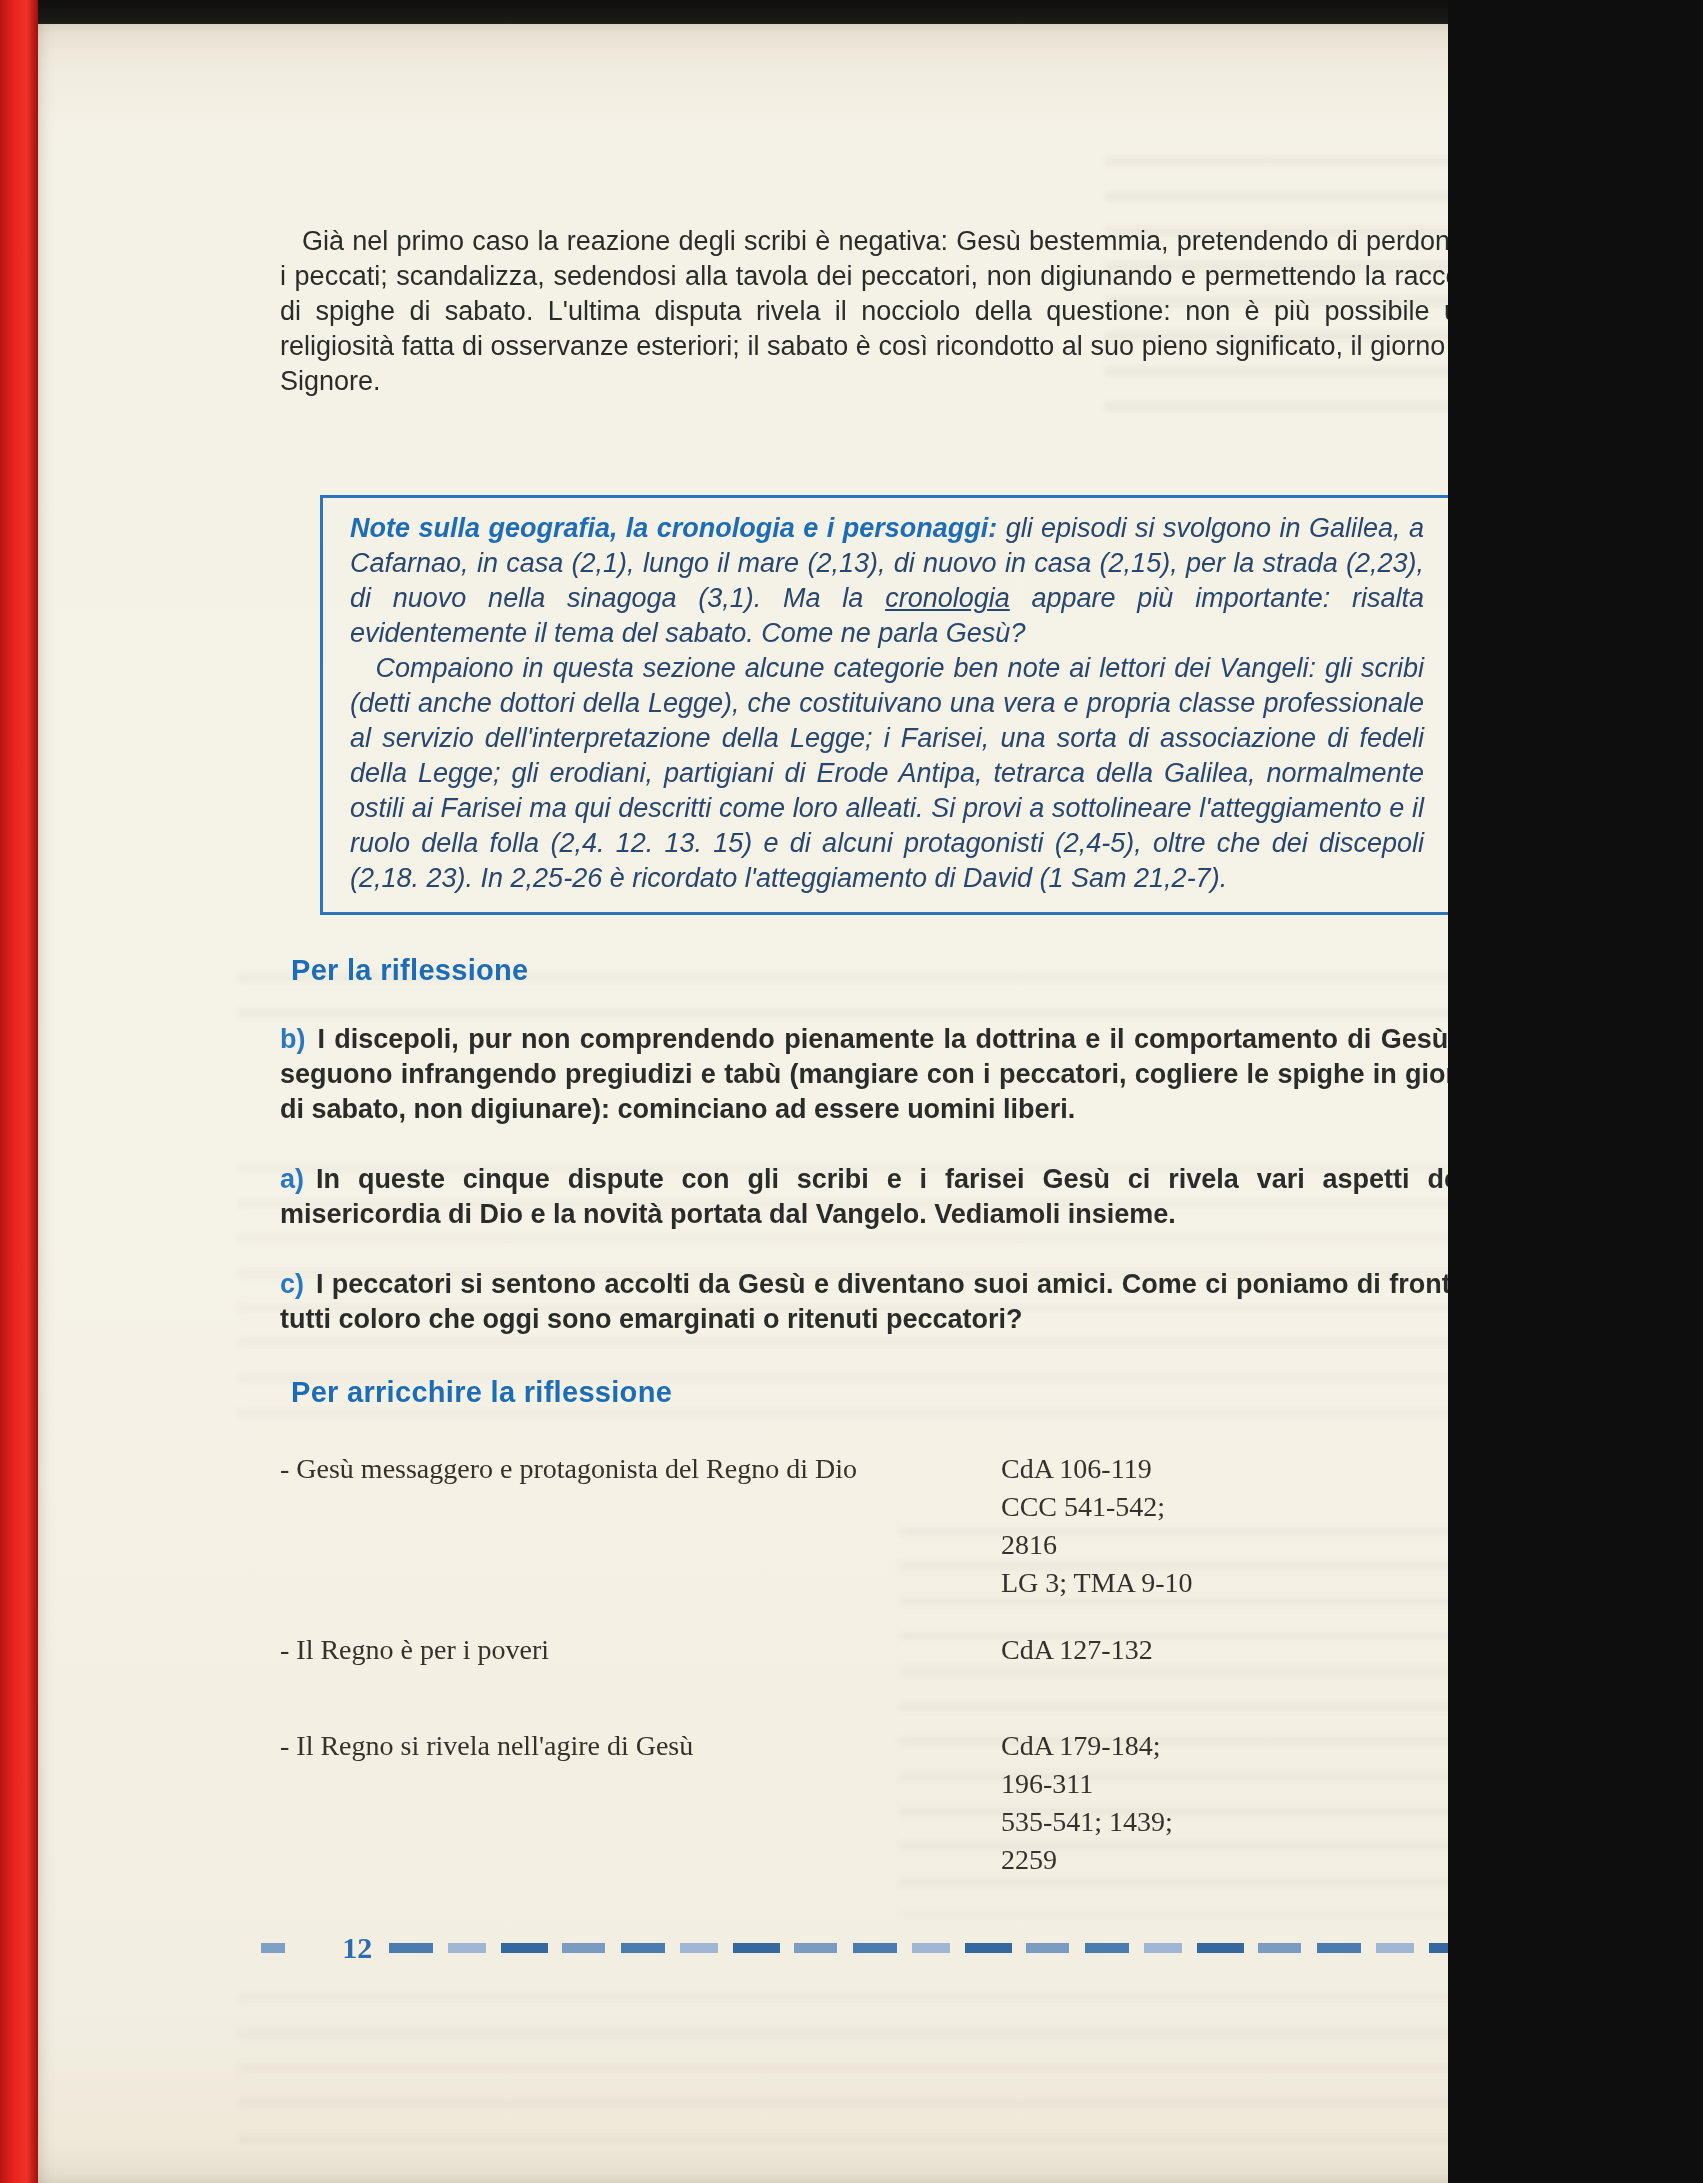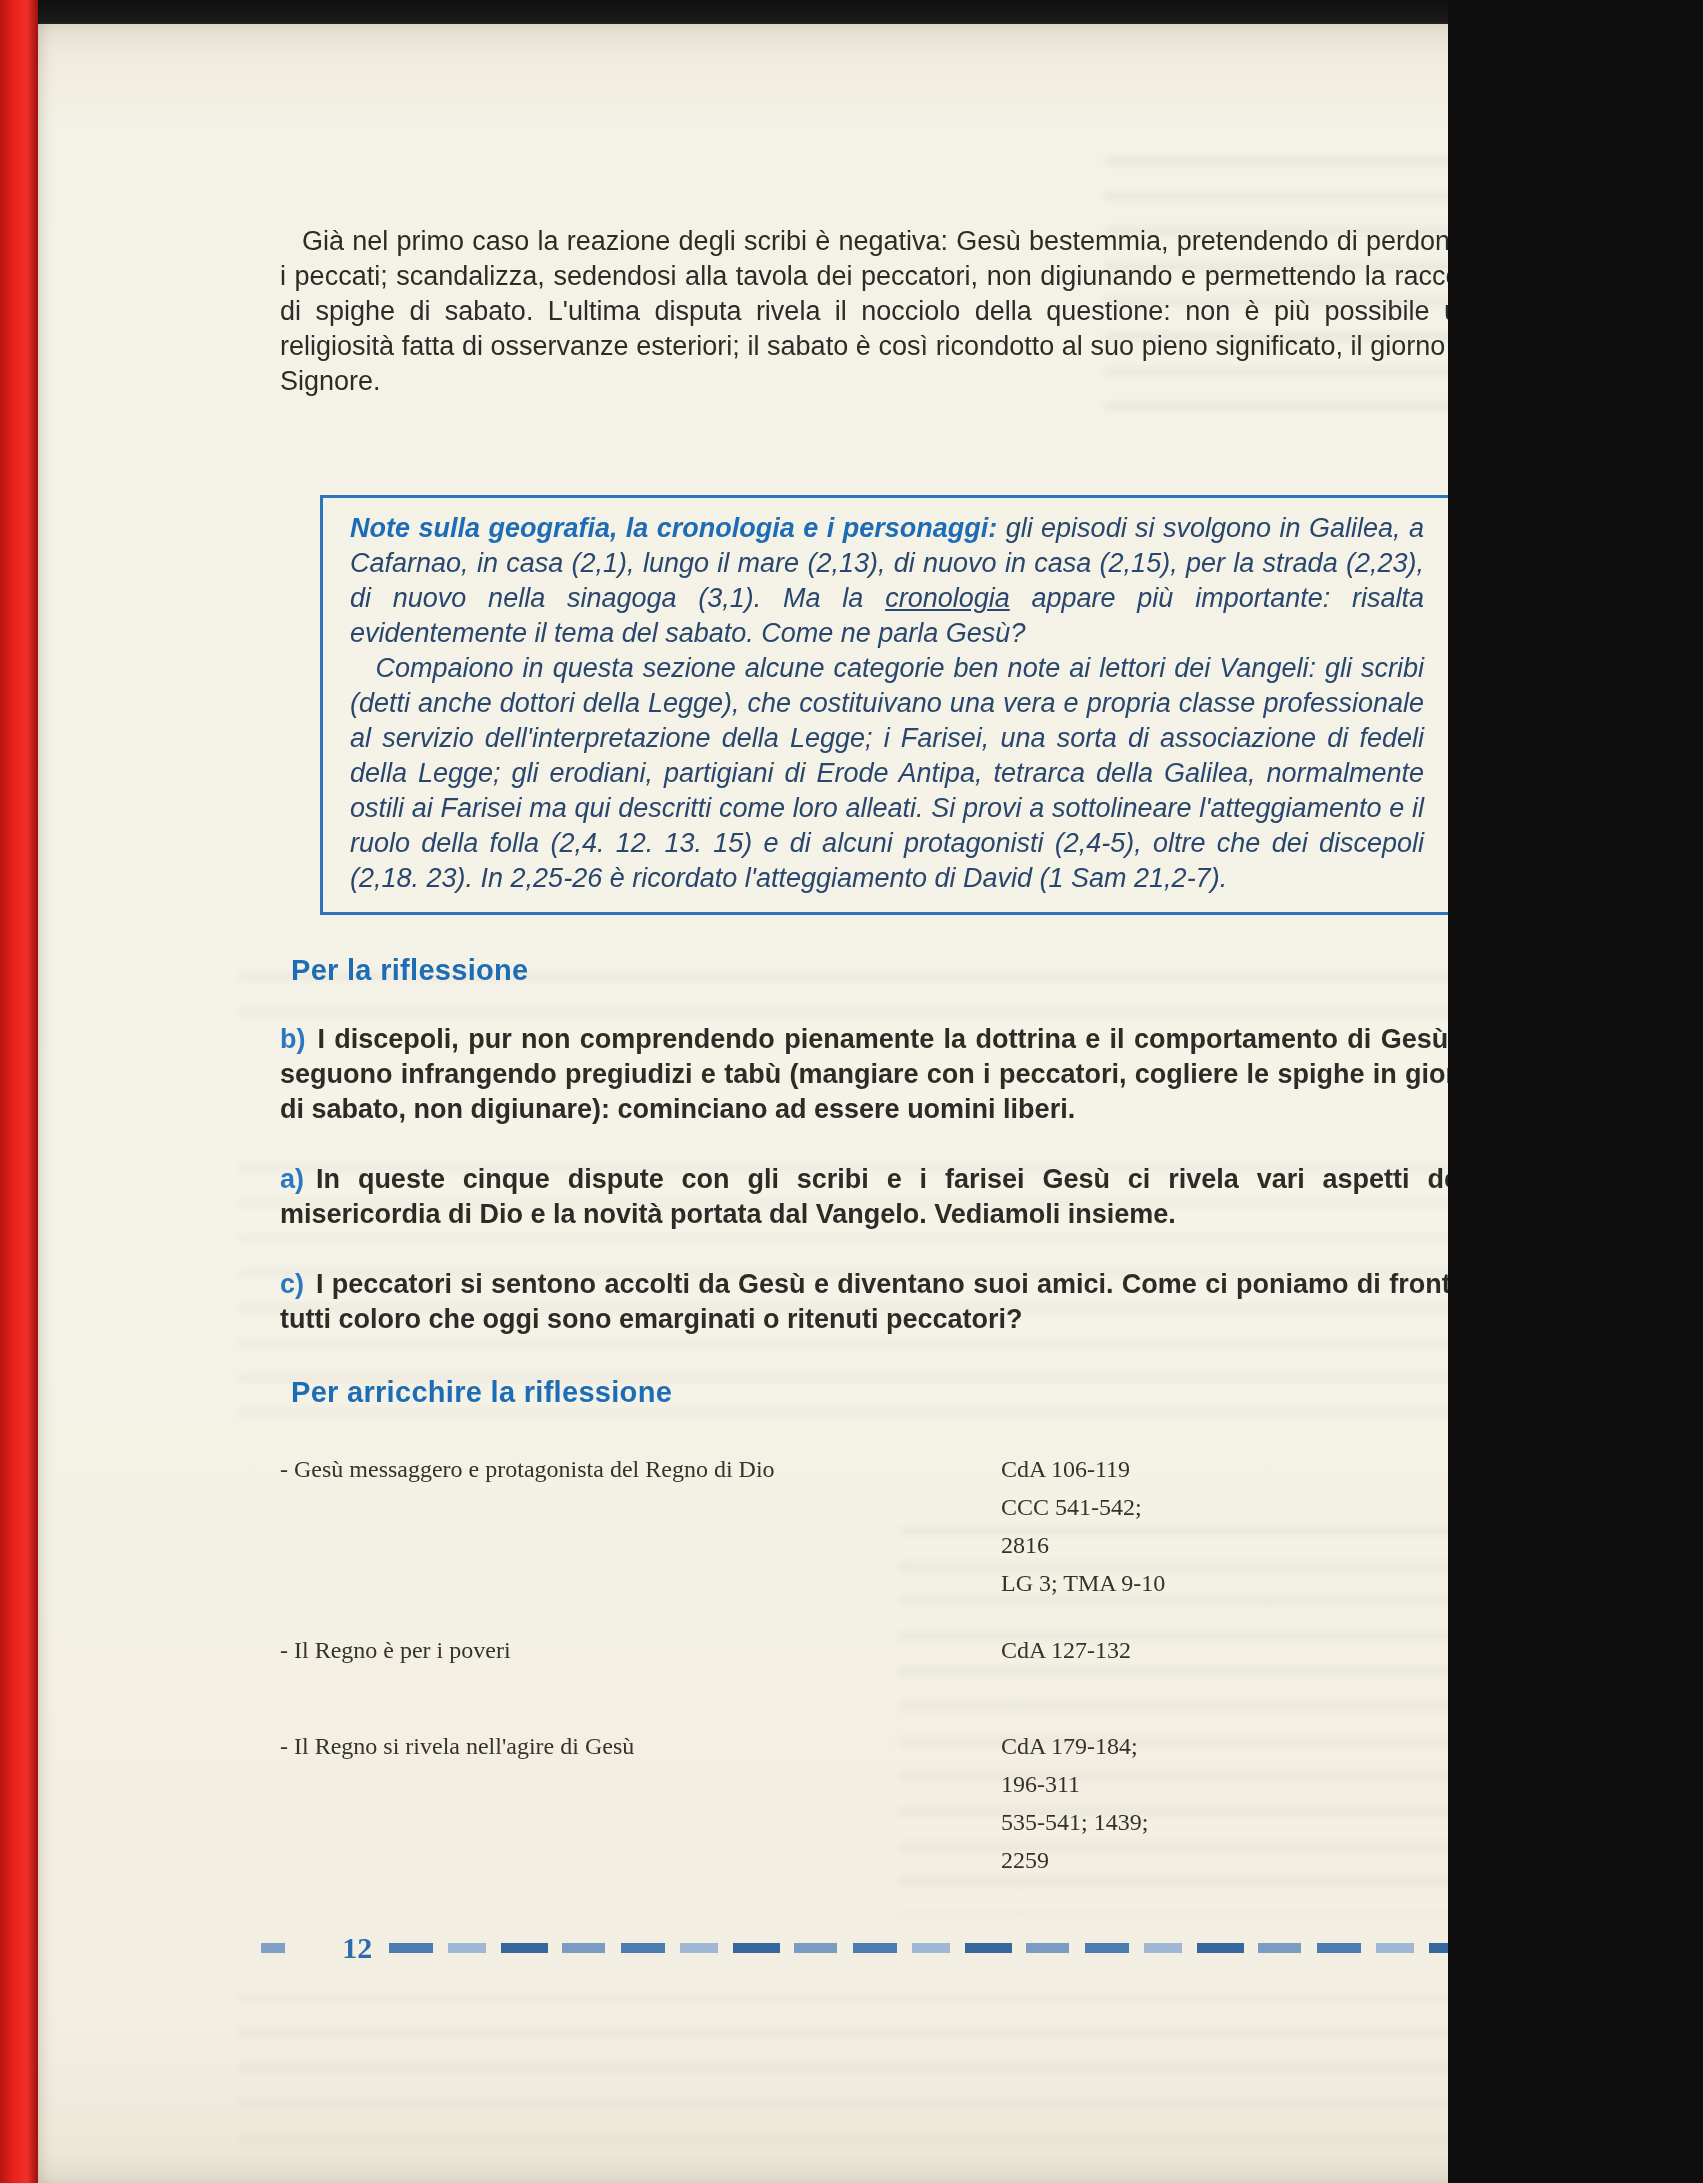--- a/index.html
+++ b/index.html
@@ -69,21 +69,21 @@
     font-size:29px;line-height:34px;color:#1d6cb6;font-weight:bold;
     margin:38px 0 0 11px;letter-spacing:0.3px;
   }
   .point{
     margin:35px 0 0 0;font-weight:bold;text-align:justify;
   }
   .pl{color:#2a77c2;margin-right:12px;}
 
   .row{
     display:flex;margin-top:41px;
-    font-family:"Liberation Serif",serif;font-size:24px;line-height:38px;color:#35312b;
+    font-family:"Liberation Serif",serif;font-size:28px;line-height:38px;color:#35312b;
   }
   .row.row2{margin-top:29px;}
   .row.row3{margin-top:58px;}
   .topic{width:697px;padding-right:24px;}
   .refs{flex:1;}
 
   .footer{
     position:absolute;left:223px;top:1908px;width:1229px;height:31.5px;
     display:flex;align-items:center;
   }

